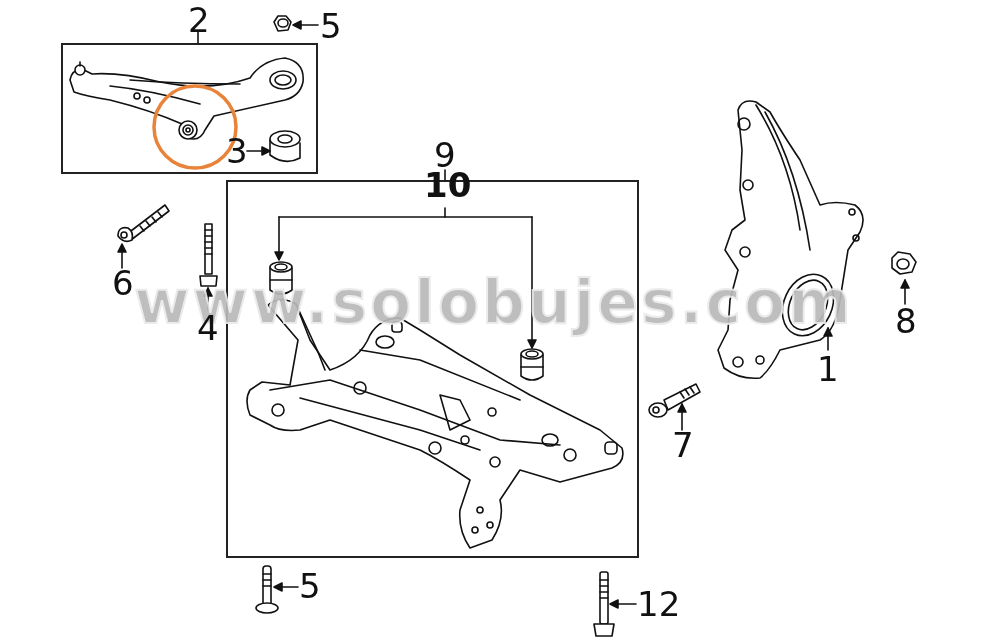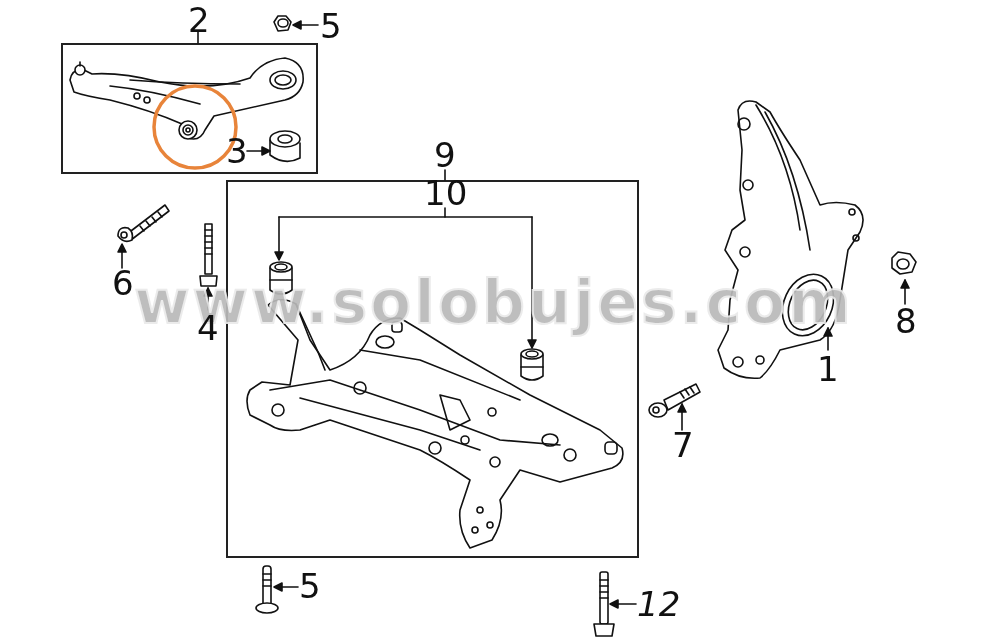--- a/index.html
+++ b/index.html
@@ -163,20 +163,20 @@
     <circle cx="195" cy="127" r="41" stroke="#e8843a" stroke-width="3.5" fill="none"></circle>
   </g>
 </svg>
 
 <div class="watermark">www.solobujes.com</div>
 
 <span class="num" style="left:188px;top:3px;">2</span>
 <span class="num" style="left:320px;top:9px;">5</span>
 <span class="num" style="left:226px;top:134px;">3</span>
 <span class="num" style="left:434px;top:138px;">9</span>
-<span class="num" style="left:424px;top:176px;">10</span>
+<span class="num" style="left:424px;top:168px;font-weight:bold;">10</span>
 <span class="num" style="left:112px;top:266px;">6</span>
 <span class="num" style="left:197px;top:311px;">4</span>
 <span class="num" style="left:895px;top:304px;">8</span>
 <span class="num" style="left:817px;top:352px;">1</span>
 <span class="num" style="left:672px;top:428px;">7</span>
 <span class="num" style="left:299px;top:569px;">5</span>
-<span class="num" style="left:637px;top:587px;font-style:italic;">12</span>
+<span class="num" style="left:637px;top:587px;">12</span>
 
 </body></html>

